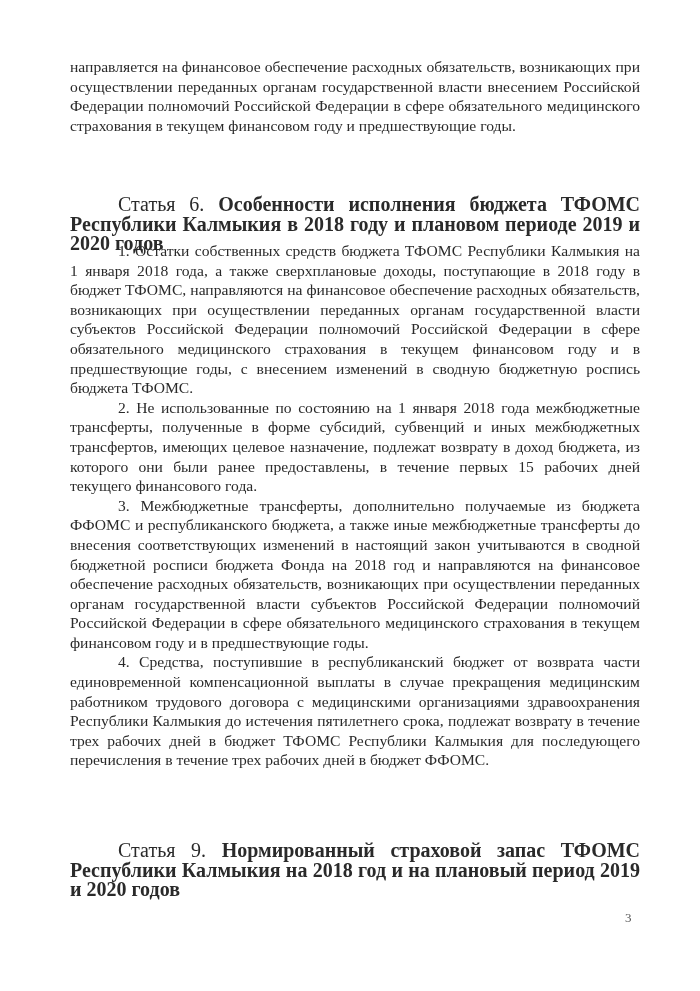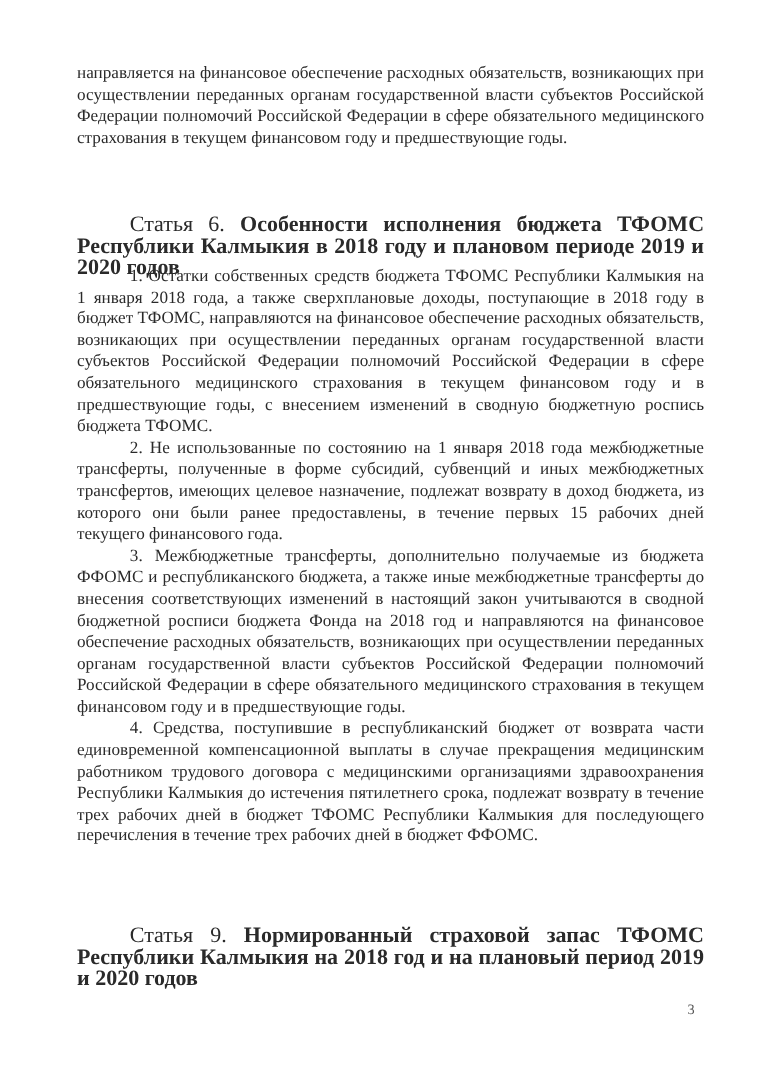--- a/index.html
+++ b/index.html
@@ -69,21 +69,21 @@
     }
     
     .para::after { content: ""; }
   </style>
 </head>
 <body>
 
 <div class="page">
 
   <div class="block-top">
-    <p class="para">направляется на финансовое обеспечение расходных обязательств, возникающих при осуществлении переданных органам государственной власти субъектов Российской Федерации полномочий Российской Федерации в сфере обязательного медицинского страхования в текущем финансовом году и предшествующие годы.</p>
+    <p class="para">направляется на финансовое обеспечение расходных обязательств, возникающих при осуществлении переданных органам государственной власти внесением Российской Федерации полномочий Российской Федерации в сфере обязательного медицинского страхования в текущем финансовом году и предшествующие годы.</p>
   </div>
 
   <p class="heading h6">
     <span class="art-label">Статья 6.</span>
     <span class="art-title">Особенности исполнения бюджета ТФОМС Республики Калмыкия в 2018 году и плановом периоде 2019 и 2020 годов</span>
   </p>
 
   <div class="body6">
     <p class="para indent">1. Остатки собственных средств бюджета ТФОМС Республики Калмыкия на 1 января 2018 года, а также сверхплановые доходы, поступающие в 2018 году в бюджет ТФОМС, направляются на финансовое обеспечение расходных обязательств, возникающих при осуществлении переданных органам государственной власти субъектов Российской Федерации полномочий Российской Федерации в сфере обязательного медицинского страхования в текущем финансовом году и в предшествующие годы, с внесением изменений в сводную бюджетную роспись бюджета ТФОМС.</p>
     <p class="para indent">2. Не использованные по состоянию на 1 января 2018 года межбюджетные трансферты, полученные в форме субсидий, субвенций и иных межбюджетных трансфертов, имеющих целевое назначение, подлежат возврату в доход бюджета, из которого они были ранее предоставлены, в течение первых 15 рабочих дней текущего финансового года.</p>

